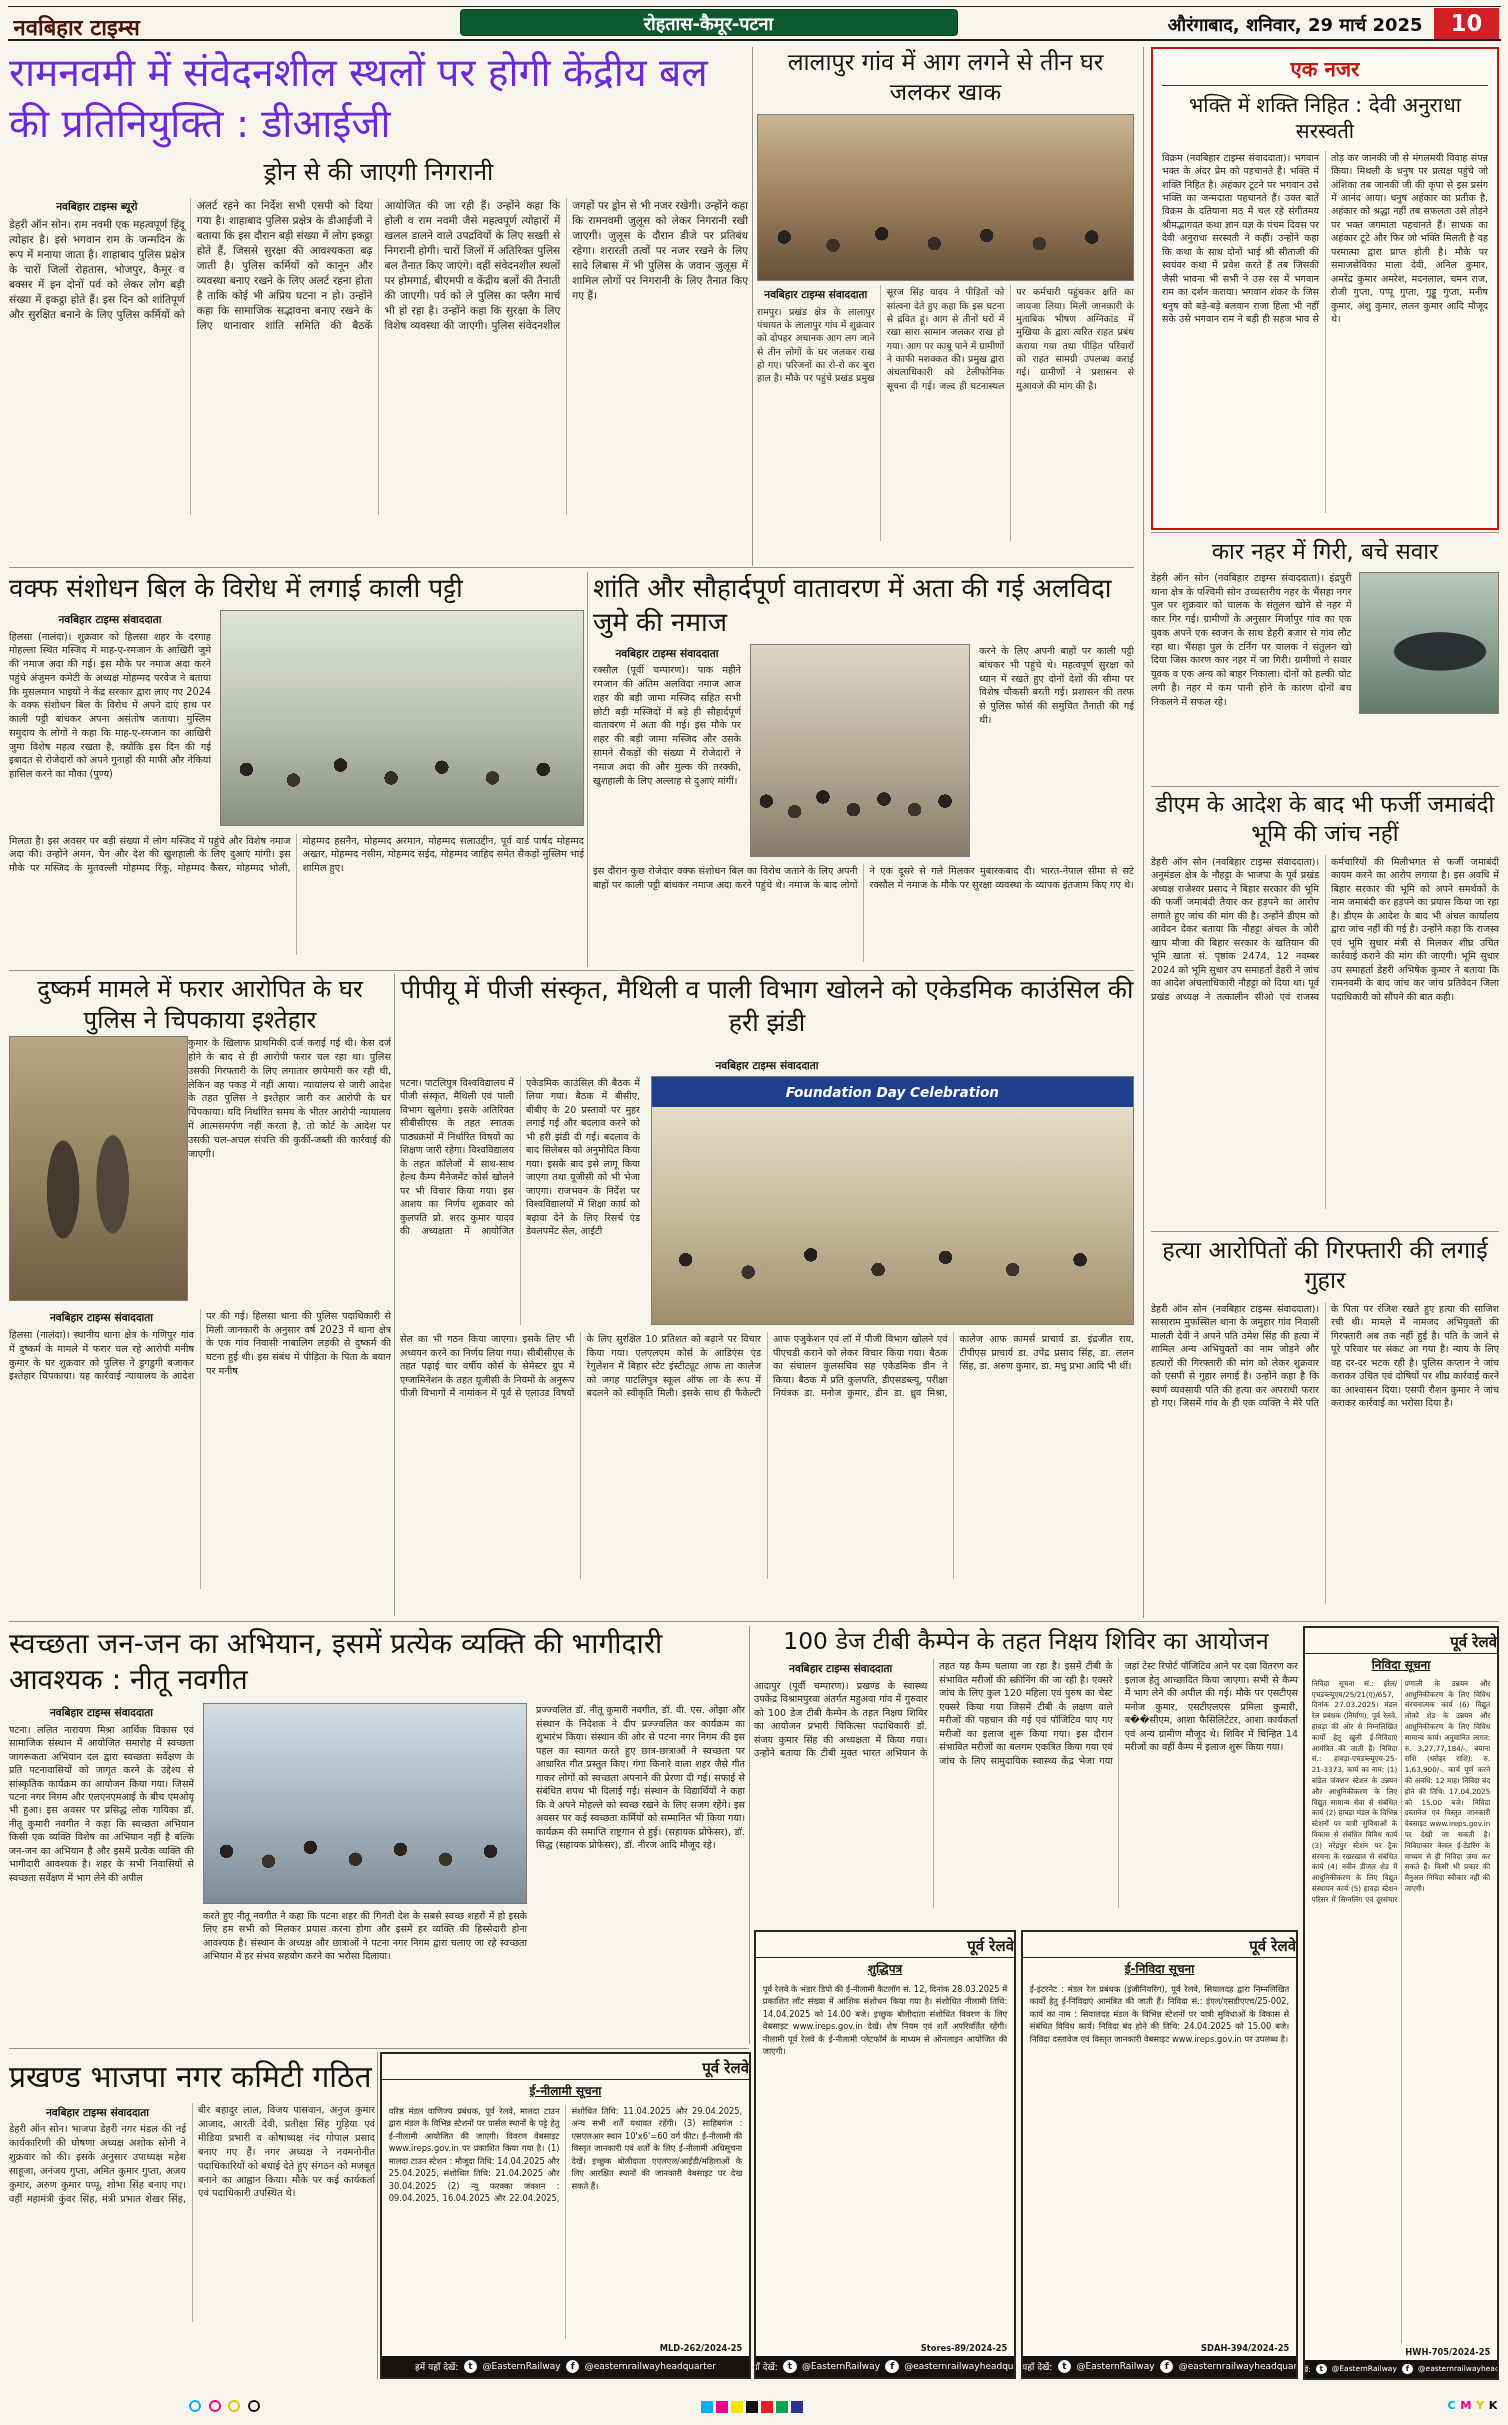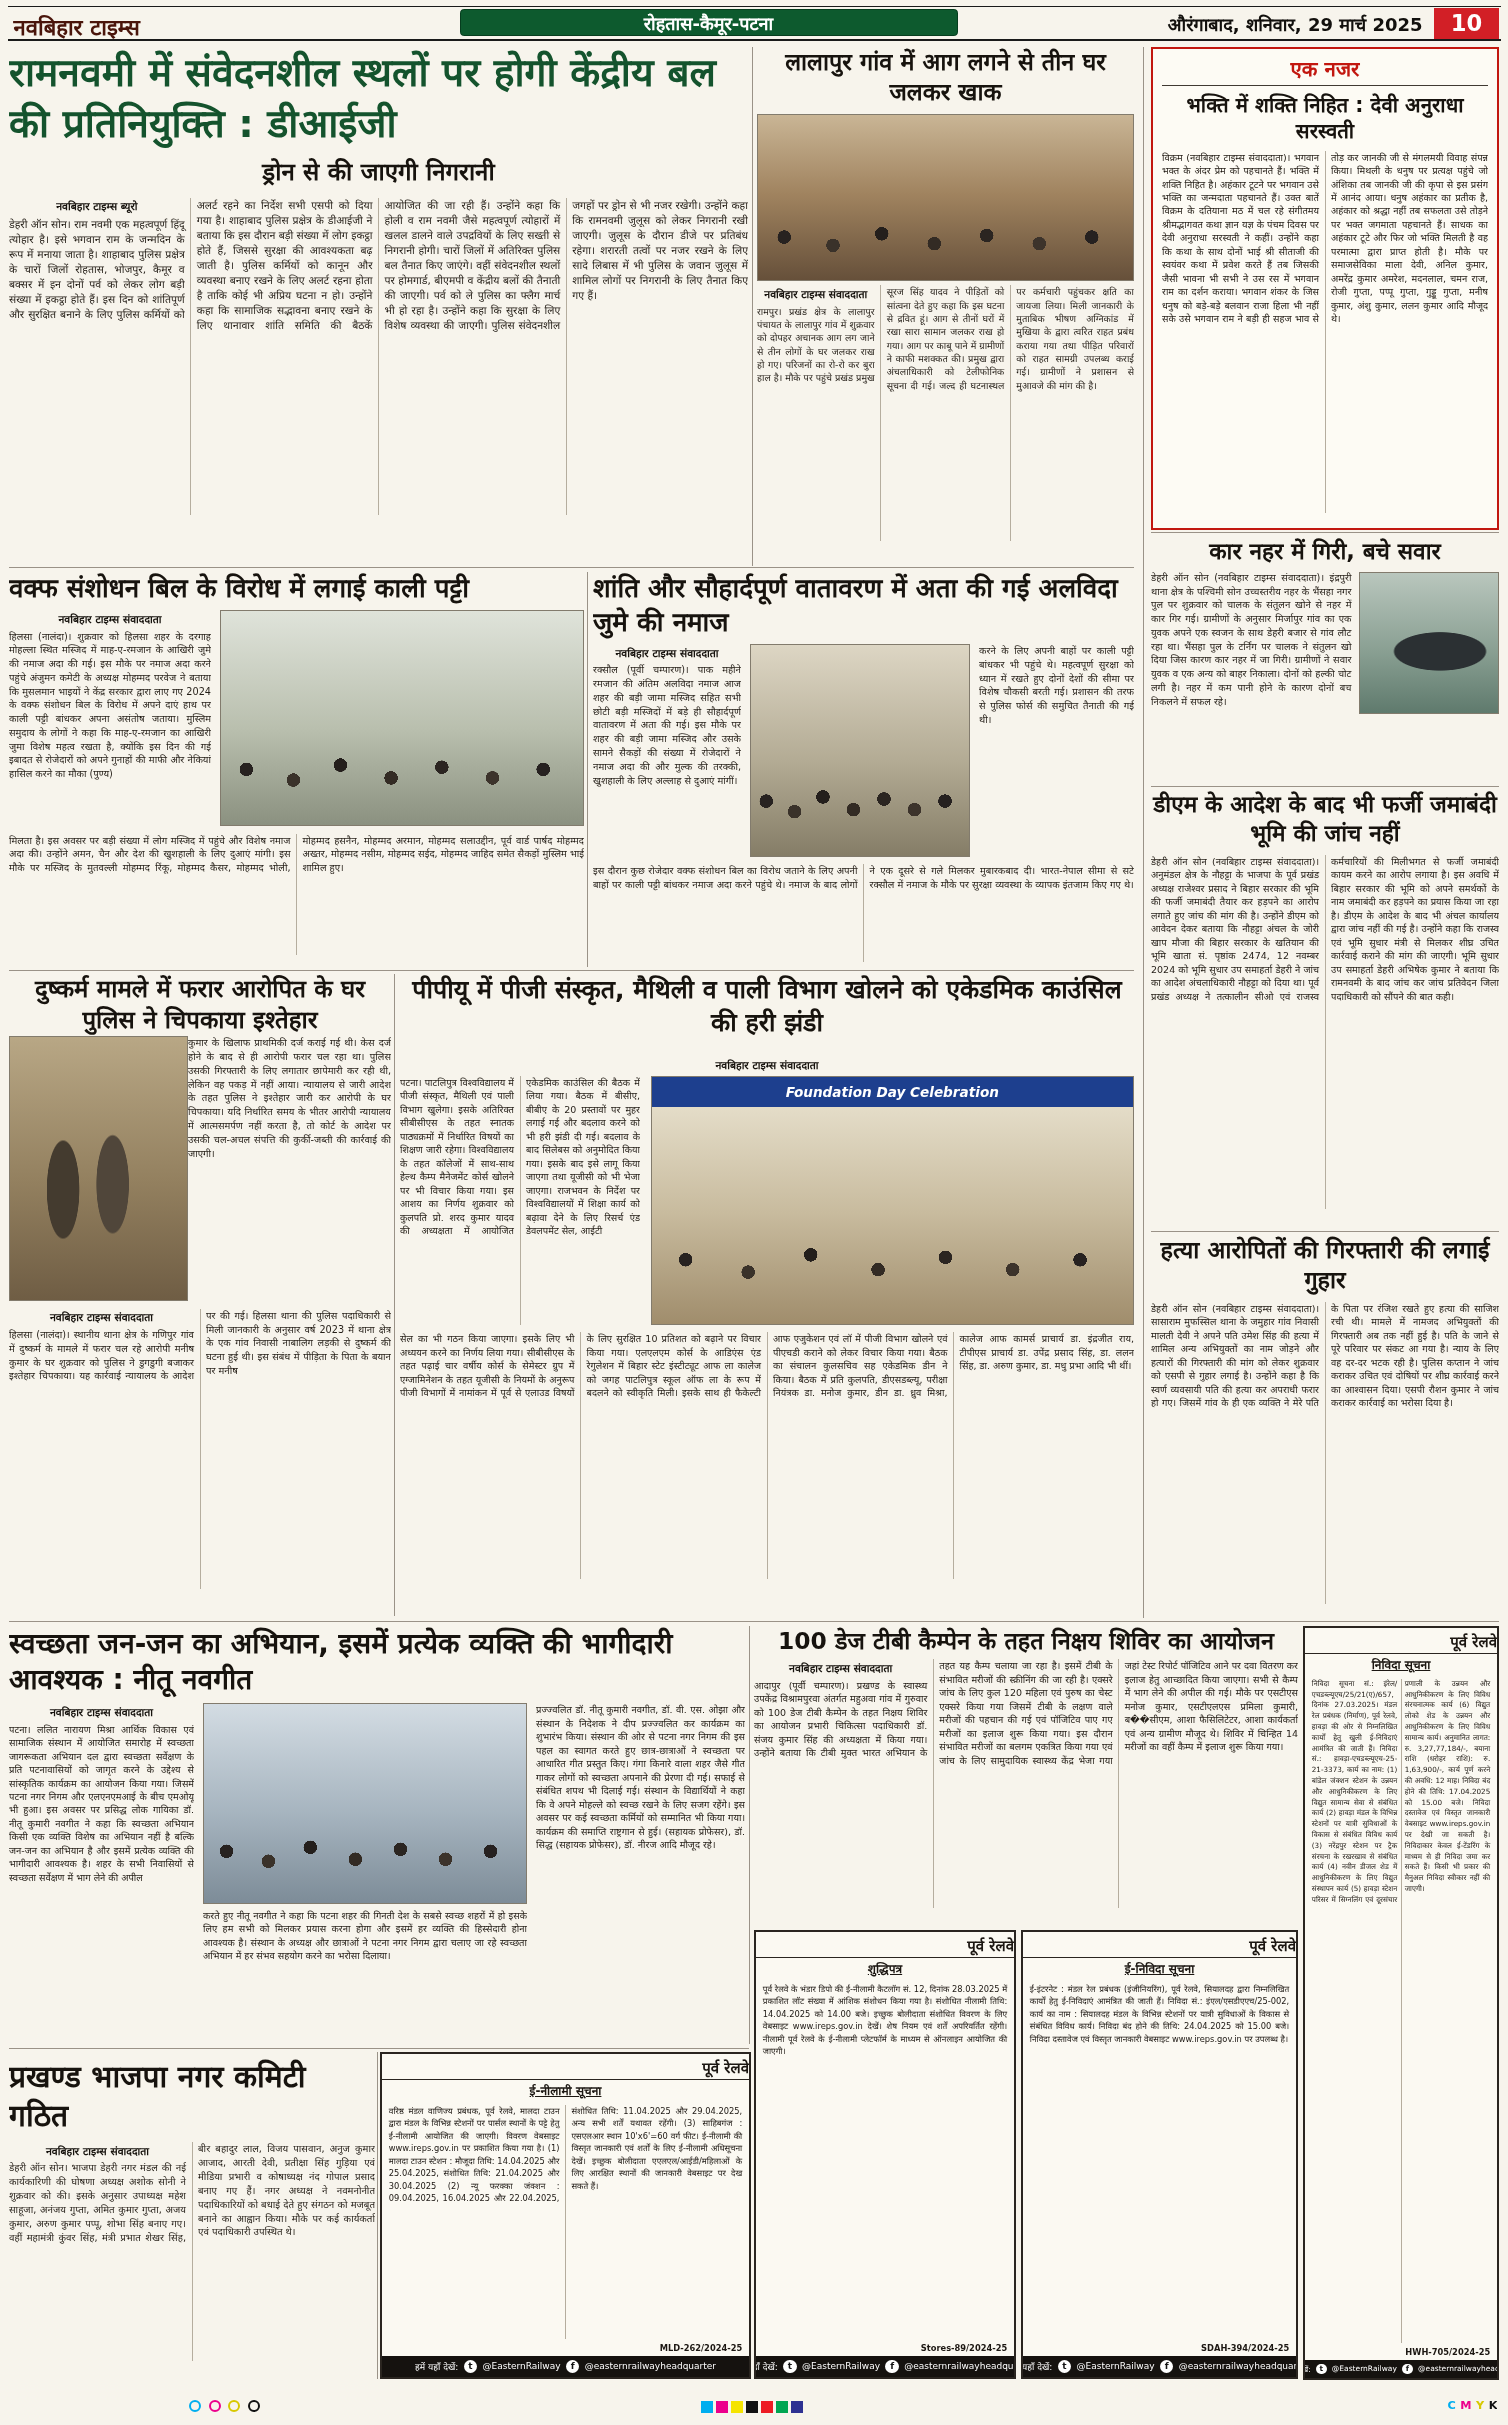--- a/index.html
+++ b/index.html
@@ -1,21 +1,21 @@
 <!DOCTYPE html>
 <html lang="hi" style="font-size:12px"><head>
 <meta charset="utf-8">
 <style>
   *{margin:0;padding:0;box-sizing:border-box}
   html,body{background:#777}
   #page{position:relative;width:1508px;height:2426px;margin:0 auto;background:#f7f4ec;
         font-family:"DejaVu Sans","Liberation Sans",sans-serif;color:#1c1712;overflow:hidden}
   .abs{position:absolute;overflow:hidden}
-  .hl{font-weight:700;color:#17130e;line-height:1.3}
-  .hl-red{font-weight:700;color:#14532d;line-height:1.32}
+  .hl{font-weight:400;color:#17130e;line-height:1.3}
+  .hl-red{font-weight:400;color:#6d28d9;line-height:1.32}
   .center{text-align:center}
   .byline{font-weight:700;text-align:center;font-size:10.6px;margin:1.5px 0 3.8px;color:#17130e}
   .body-text{text-align:justify;line-height:1.42;color:#241e17}
   .cols{column-gap:12px;column-rule:0.8px solid #b5ad9e;overflow:hidden}
   .vline{position:absolute;width:0.8px;background:#9a9287}
   .hline{position:absolute;height:0.8px;background:#9a9287}
 
   
   #header{left:7.5px;top:6px;width:1493px;height:35px;border-top:1.5px solid #1a1a1a;border-bottom:2.3px solid #1a1a1a}
   #masthead{position:absolute;left:6px;top:3.8px;font-size:22px;font-weight:700;color:#4a150b}

